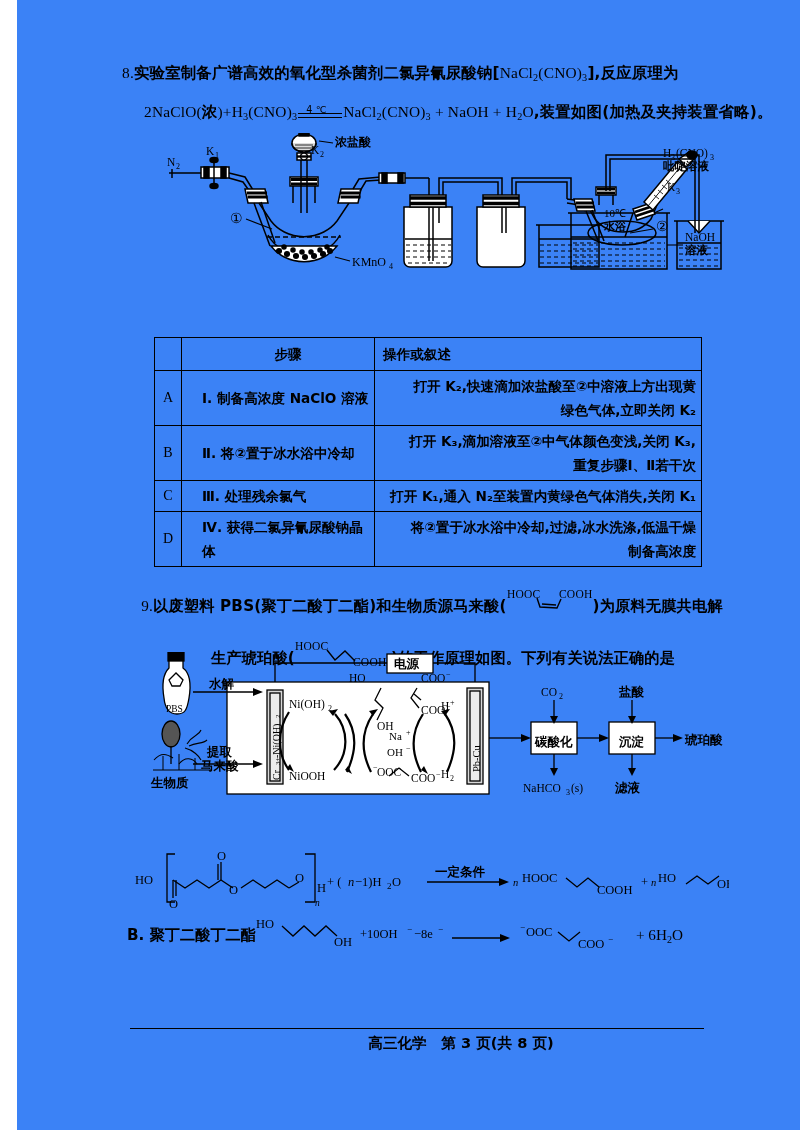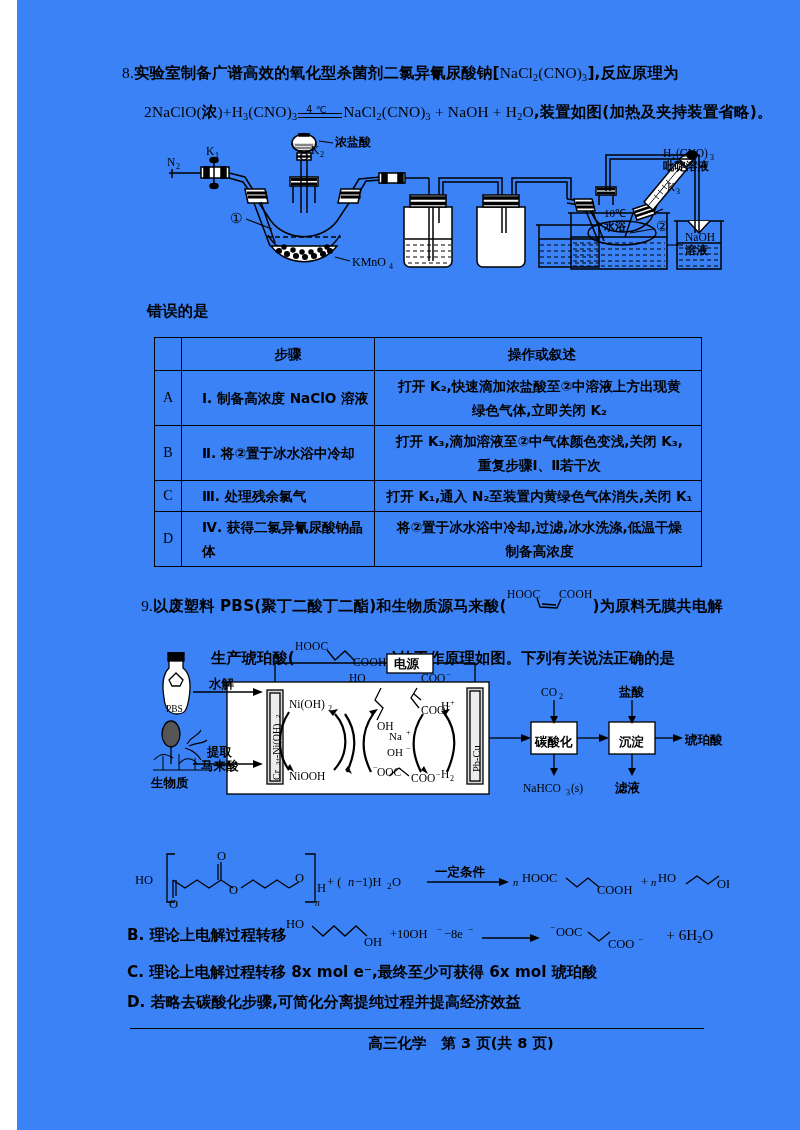--- a/index.html
+++ b/index.html
@@ -76,21 +76,21 @@
     border: 1.2px solid #000;
     padding: 3px 5px;
     font-size: 13.6px;
     line-height: 24px;
     vertical-align: middle;
     font-family: "DejaVu Sans", "Liberation Sans", sans-serif;
     font-weight: 600;
   }
   #tbl8 .c-opt { width: 26px; text-align: center; font-family: "Liberation Serif", serif; font-weight: 400; font-size:14px;}
   #tbl8 .c-step { width: 172px; text-align: left; padding-left: 20px; }
-  #tbl8 .c-desc { text-align: center; padding-left: 8px; }
+  #tbl8 .c-desc { text-align: right; padding-left: 8px; }
   #tbl8 thead td { text-align: center; padding: 4px 0; }
   #tbl8 .desc-l { display: block; }
 
   
   #q9 { left: 105px; top: 588px; width: 620px; text-align: center; }
   #q9 .l2 { margin-top: 12px; margin-left: 22px; }
 
   .inlinemol { display: inline-block; vertical-align: middle; position: relative; }
 
   
@@ -359,29 +359,28 @@
         <text x="500" y="58" class="serif" font-size="11.5">K</text>
         <text x="509" y="61" class="serif" font-size="8">3</text>
         <text x="489" y="98" class="serif" font-size="14">②</text>
         <text x="518" y="108" class="serif" font-size="11.5">NaOH</text>
         <text x="518" y="121" font-size="11.5" font-weight="600">溶液</text>
       </g>
     </svg>
   </div>
 
   <div class="q-block" id="q8known">
-    <div class="line cn k2">错误的是</div>
   </div>
 
   <table id="tbl8">
     <thead>
       <tr>
         <td class="c-opt"></td>
         <td class="c-step" style="text-align:center">步骤</td>
-        <td class="c-desc" style="text-align:center">操作或叙述</td>
+        <td class="c-desc" style="text-align:left">操作或叙述</td>
       </tr>
     </thead>
     <tbody>
       <tr>
         <td class="c-opt">A</td>
         <td class="c-step">Ⅰ. 制备高浓度 NaClO 溶液</td>
         <td class="c-desc">
           <span class="desc-l">打开 K₂,快速滴加浓盐酸至②中溶液上方出现黄</span>
           <span class="desc-l">绿色气体,立即关闭 K₂</span>
         </td>
@@ -628,21 +627,21 @@
         <text x="468" y="48" font-size="12.5" class="serif">COOH</text>
         <text x="512" y="40" font-size="12.5" class="serif">+</text>
         <text x="522" y="40" font-size="10.5" class="serif ital">n</text>
         <text x="529" y="36" font-size="12.5" class="serif">HO</text>
         <text x="588" y="42" font-size="12.5" class="serif">OH</text>
       </g>
     </svg>
   </div>
 
   <div id="optB">
-    <span class="cn">B. 理论上电解过程转移</span><span class="inlinemol"><svg width="380" height="34" viewBox="0 0 380 34">
+    <span class="cn">B. 聚丁二酸丁二酯</span><span class="inlinemol"><svg width="380" height="34" viewBox="0 0 380 34">
           <g stroke="#000" fill="none" stroke-width="1.3">
             <path d="M26 8 L37 18 L48 8 L59 18 L70 8 L81 18"></path>
             <path d="M196 20 L244 20" stroke-width="1.5"></path>
             <polygon points="244,16 254,20 244,24" fill="#000" stroke="none"></polygon>
             <path d="M302 14 L313 23 L324 14"></path>
           </g>
           <g fill="#000">
             <text x="0" y="10" font-size="12.5" class="serif">HO</text>
             <text x="78" y="28" font-size="12.5" class="serif">OH</text>
             <text x="104" y="20" font-size="12.5" class="serif">+10OH</text>
@@ -650,19 +649,17 @@
             <text x="158" y="20" font-size="12.5" class="serif">−8e</text>
             <text x="182" y="14" font-size="9" class="serif">−</text>
             <text x="264" y="12" font-size="9" class="serif">−</text>
             <text x="270" y="18" font-size="12.5" class="serif">OOC</text>
             <text x="322" y="30" font-size="12.5" class="serif">COO</text>
             <text x="352" y="24" font-size="9" class="serif">−</text>
           </g>
         </svg></span><span>+ 6H<sub>2</sub>O</span>
   </div>
 
-  <div id="optC" class="cn">C. 理论上电解过程转移 8x mol e⁻,最终至少可获得 6x mol 琥珀酸</div>
-  <div id="optD" class="cn">D. 若略去碳酸化步骤,可简化分离提纯过程并提高经济效益</div>
 
   <div id="footrule"></div>
   <div id="footer">高三化学　第 3 页(共 8 页)</div>
 
 </div>
 
 </body></html>

